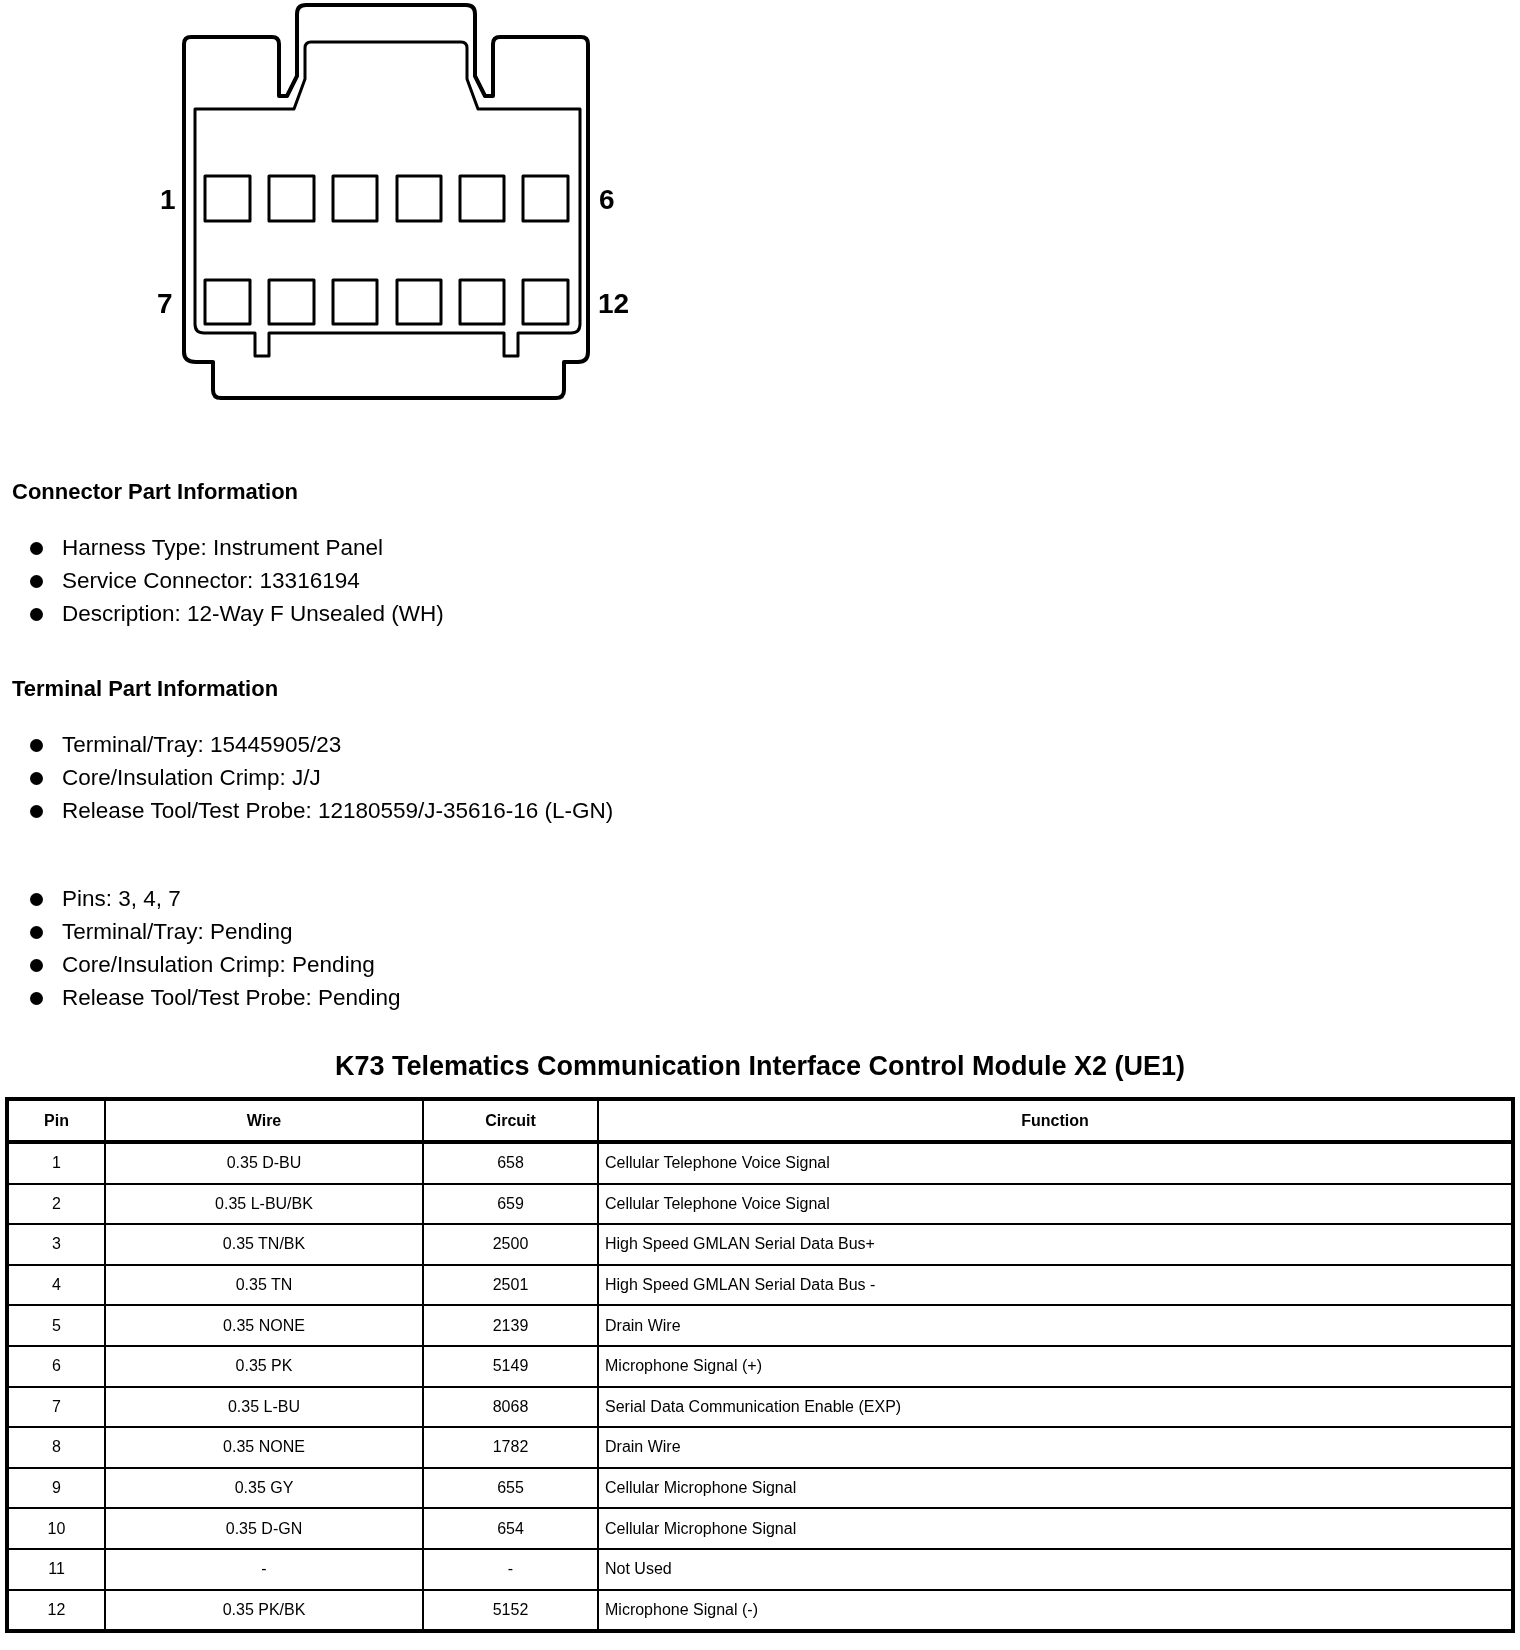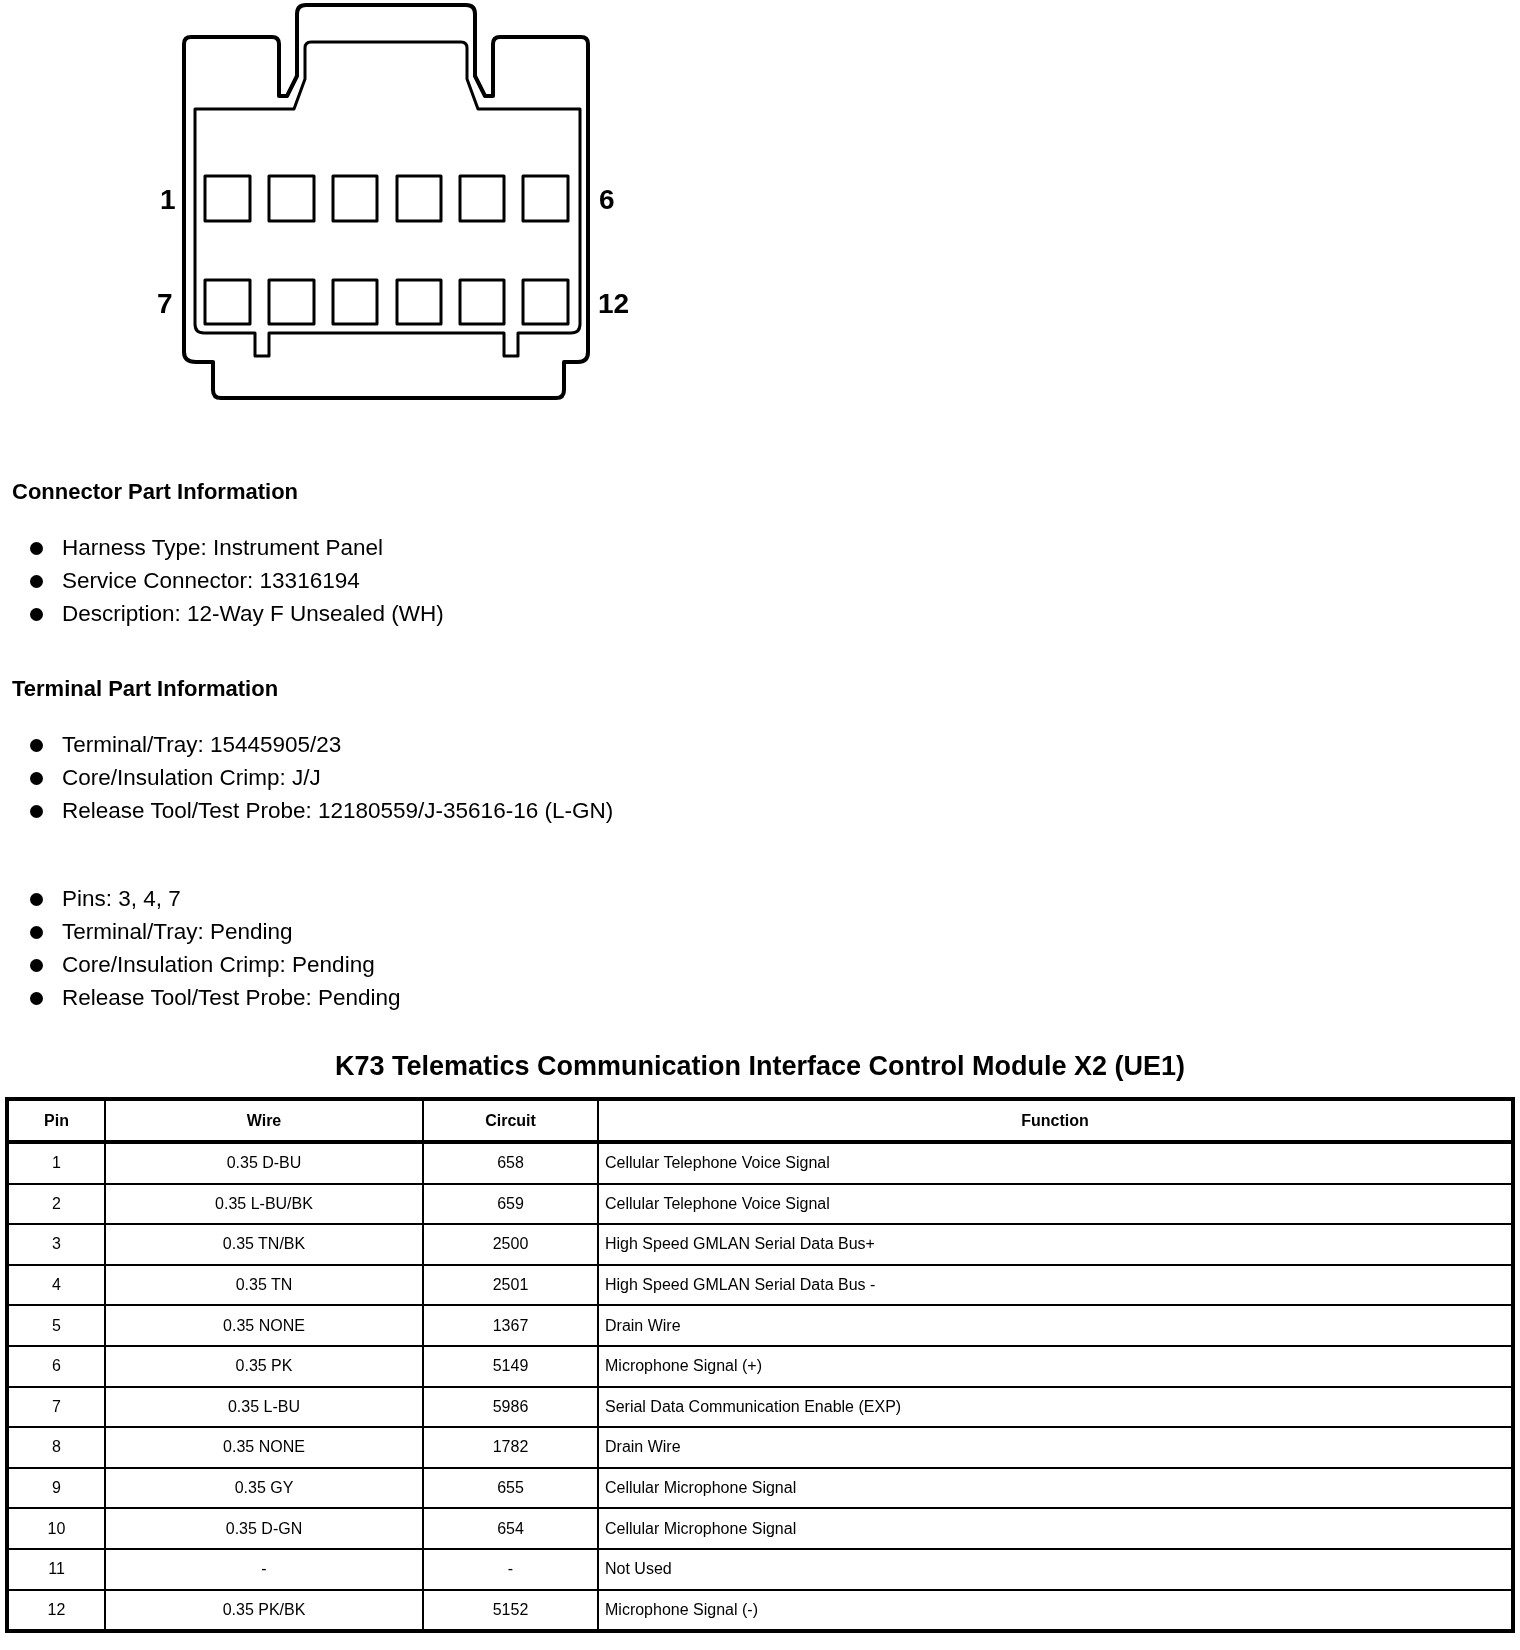--- a/index.html
+++ b/index.html
@@ -134,33 +134,33 @@
     </tr>
     <tr>
       <td class="c">4</td>
       <td class="c">0.35 TN</td>
       <td class="c">2501</td>
       <td class="f">High Speed GMLAN Serial Data Bus -</td>
     </tr>
     <tr>
       <td class="c">5</td>
       <td class="c">0.35 NONE</td>
-      <td class="c">1367</td>
+      <td class="c">2139</td>
       <td class="f">Drain Wire</td>
     </tr>
     <tr>
       <td class="c">6</td>
       <td class="c">0.35 PK</td>
       <td class="c">5149</td>
       <td class="f">Microphone Signal (+)</td>
     </tr>
     <tr>
       <td class="c">7</td>
       <td class="c">0.35 L-BU</td>
-      <td class="c">5986</td>
+      <td class="c">8068</td>
       <td class="f">Serial Data Communication Enable (EXP)</td>
     </tr>
     <tr>
       <td class="c">8</td>
       <td class="c">0.35 NONE</td>
       <td class="c">1782</td>
       <td class="f">Drain Wire</td>
     </tr>
     <tr>
       <td class="c">9</td>

